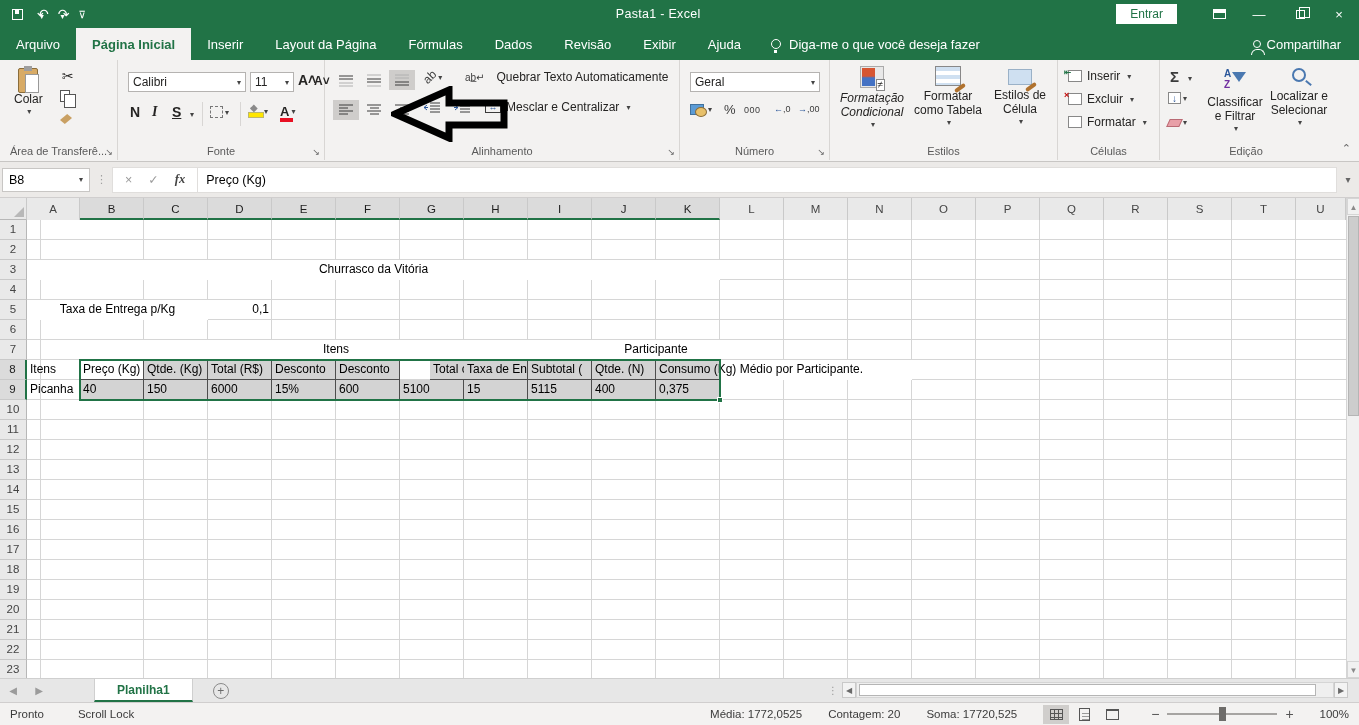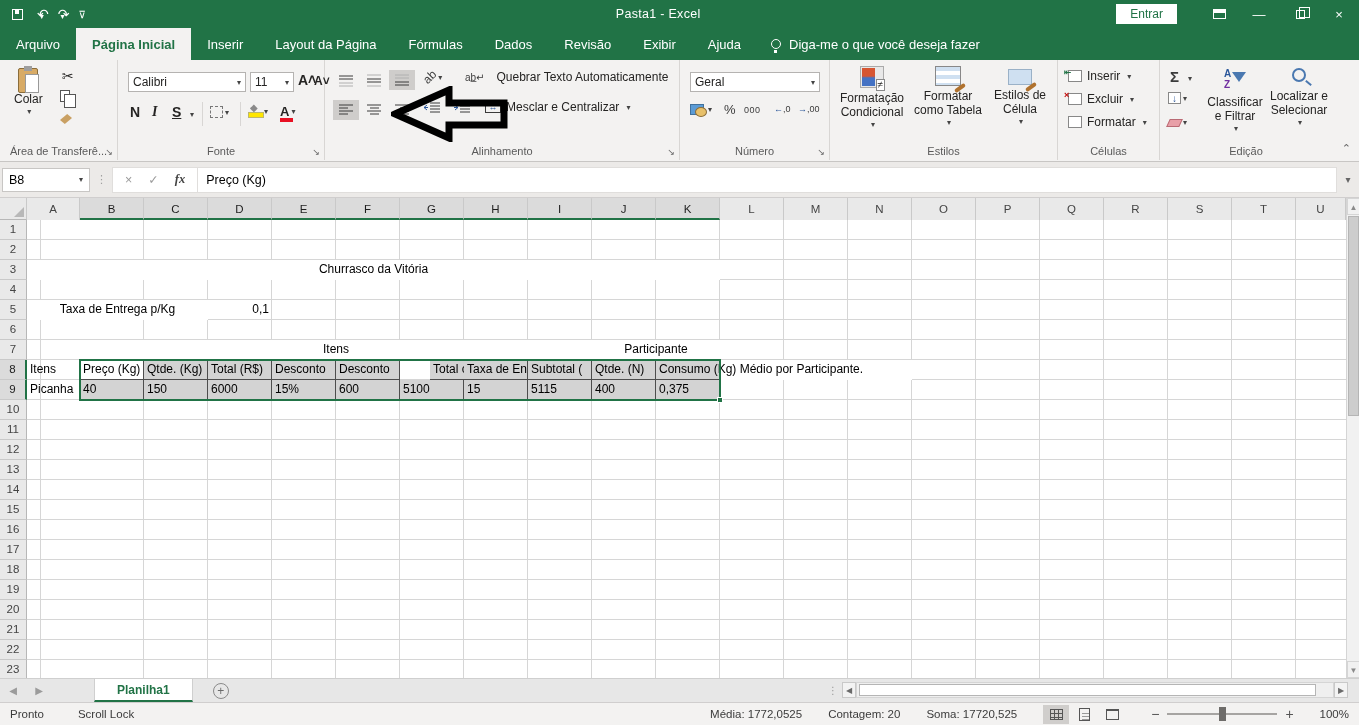--- a/index.html
+++ b/index.html
@@ -195,20 +195,24 @@
     <span class="rtab">Layout da Página</span>
     <span class="rtab">Fórmulas</span>
     <span class="rtab">Dados</span>
     <span class="rtab">Revisão</span>
     <span class="rtab">Exibir</span>
     <span class="rtab">Ajuda</span>
     <span class="tellme">
       <span class="ic-bulb"></span>
       <span>Diga-me o que você deseja fazer</span>
     </span>
+    <span class="share">
+      <span class="ic-person"></span>
+      <span>Compartilhar</span>
+    </span>
   </div>
 
   <div id="ribbon" class="abs">
 
     <div class="group" style="left:0;width:118px;">
       <div class="bigbtn" style="left:14px;top:8px;">
         <span class="ic-clip"></span>
         <span>Colar</span>
         <span class="dd">▾</span>
       </div>
@@ -334,21 +338,21 @@
         </span>
       <span class="btn" style="position:absolute;left:44px;top:42px;font-size:13px;color:#3b3b3b;">%</span>
       <span class="btn" style="position:absolute;left:64px;top:45px;font-size:9px;color:#3b3b3b;letter-spacing:.5px;">000</span>
       <span class="btn" style="position:absolute;left:94px;top:44px;font-size:9px;color:#3b3b3b;"><span style="color:#2b579a">←</span>,0<br></span>
       <span class="btn" style="position:absolute;left:118px;top:44px;font-size:9px;color:#3b3b3b;"><span style="color:#2b579a">→</span>,00</span>
       <div class="glabel">Número</div>
       <span class="launcher">↘</span>
     </div>
 
     <div class="group" style="left:830px;width:228px;">
-      <div class="bigbtn" style="left:6px;top:6px;width:72px;">
+      <div class="bigbtn" style="left:6px;top:6px;width:72px;font-style:italic;">
         <span class="ic-condfmt"></span>
         <span style="margin-top:4px;">Formatação Condicional</span>
           <span class="dd">▾</span>
       </div>
       <div class="bigbtn" style="left:80px;top:6px;width:76px;">
         <span class="ic-fmttable">
             <span class="ic-brush2"></span>
           </span>
         <span style="margin-top:4px;">Formatar como Tabela</span>
           <span class="dd">▾</span>

